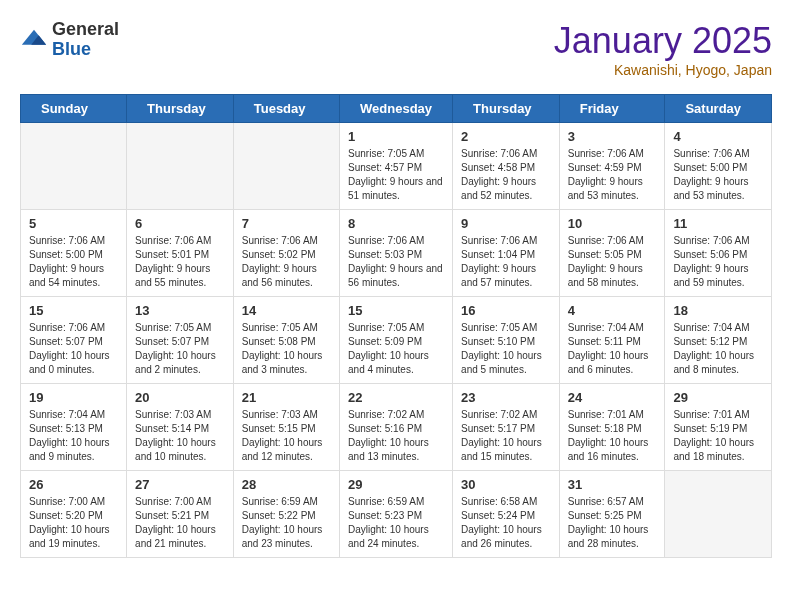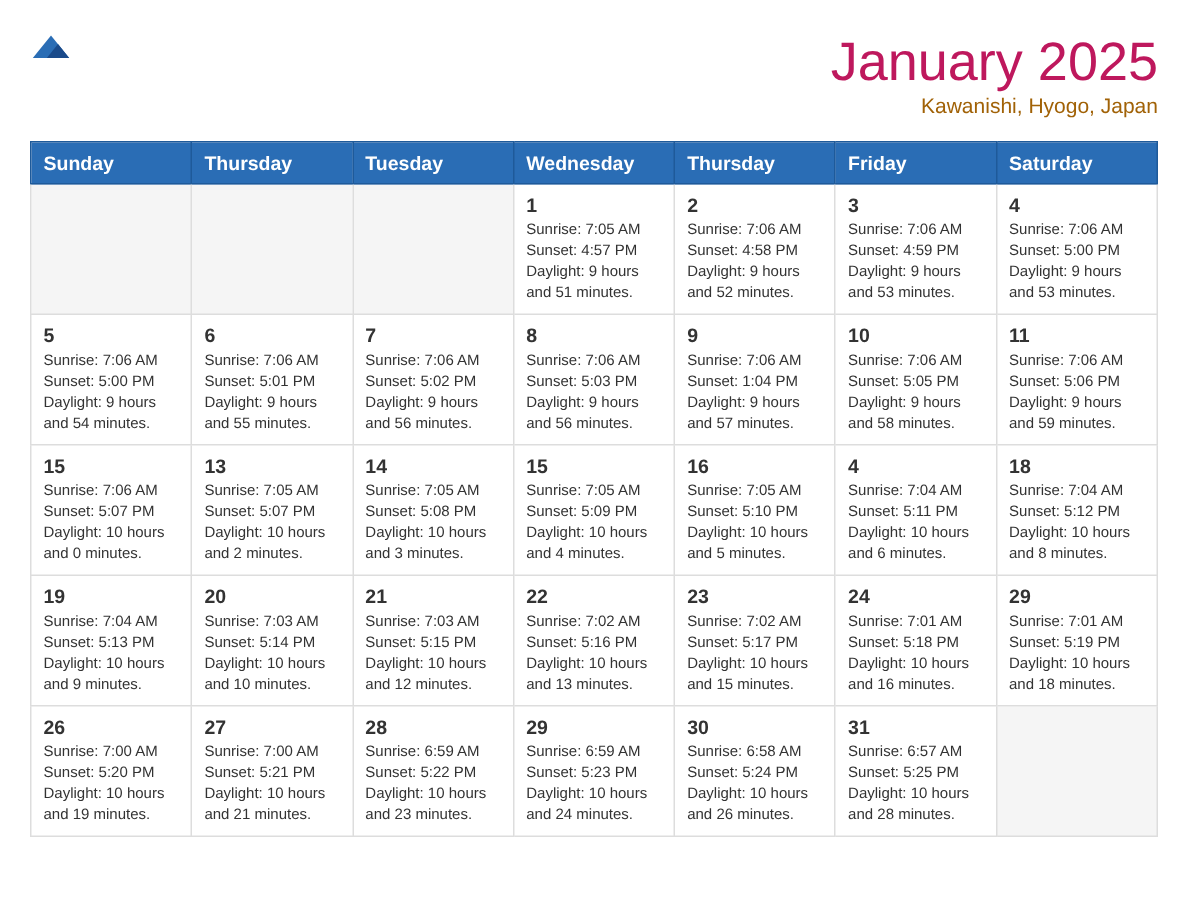--- a/index.html
+++ b/index.html
@@ -28,37 +28,37 @@
     }
     .logo-general { color: #333; }
     .logo-blue { color: #1a5fa8; }
     .logo-icon {
       width: 28px;
       height: 28px;
     }
     .title-block { text-align: right; }
     .month-title {
       font-size: 36px;
-      color: #be185d;
+      color: #4c1d95;
       font-weight: normal;
     }
     .location {
       font-size: 14px;
       color: #a16207;
     }
     .calendar {
       width: 100%;
       border-collapse: collapse;
       border: 1px solid #ccc;
     }
     .calendar th {
       background: #2a6db5;
       color: #fff;
       text-align: left;
-      padding: 6px 8px;
+      padding: 6px 20px;
       font-size: 13px;
       font-weight: bold;
       border: 1px solid #1e5a9a;
     }
     .calendar td {
       vertical-align: top;
       padding: 6px 8px;
       border: 1px solid #ddd;
       width: 107px;
       min-height: 80px;
@@ -85,20 +85,24 @@
   </style>
 </head>
 <body>
 
 <div class="header">
   <div class="logo">
     <svg class="logo-icon" viewBox="0 0 30 30" xmlns="http://www.w3.org/2000/svg">
       <polygon points="15,4 28,20 2,20" fill="#2a6db5"></polygon>
       <polygon points="20,10 28,20 12,20" fill="#1a4a8a"></polygon>
     </svg>
+    <div class="logo-text">
+      <span class="logo-general">General</span><br>
+      <span class="logo-blue">Blue</span>
+    </div>
   </div>
   <div class="title-block">
     <div class="month-title">January 2025</div>
     <div class="location">Kawanishi, Hyogo, Japan</div>
   </div>
 </div>
 
 <table class="calendar">
   <thead>
     <tr>

